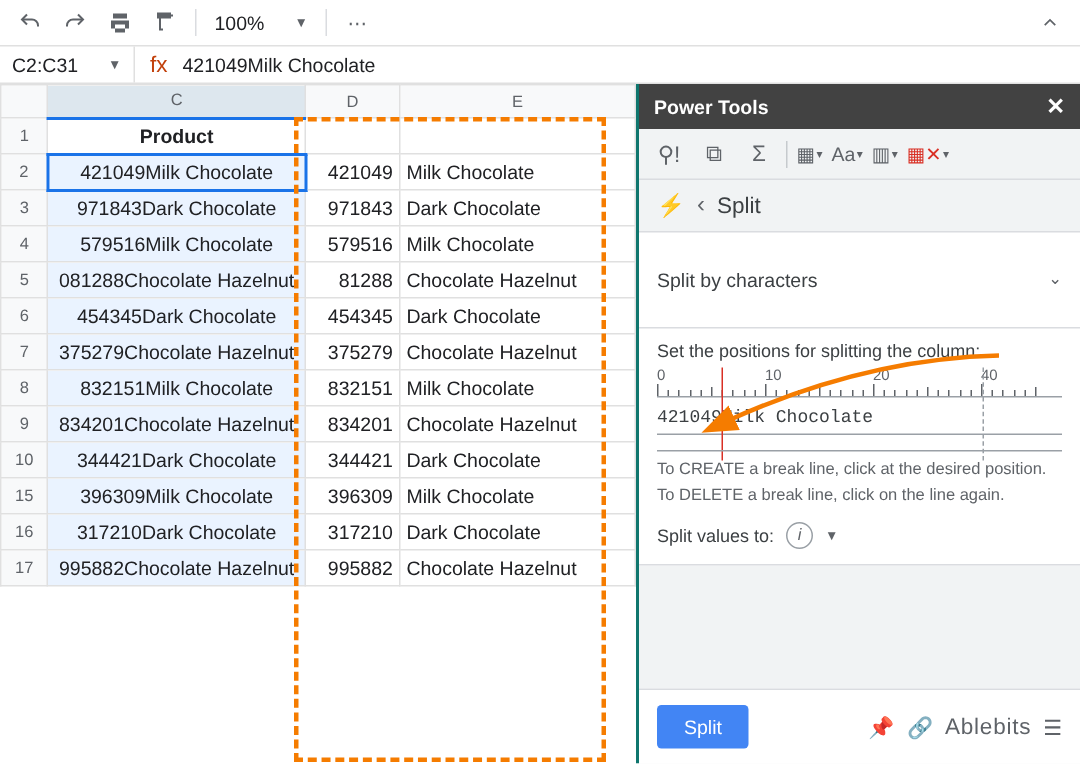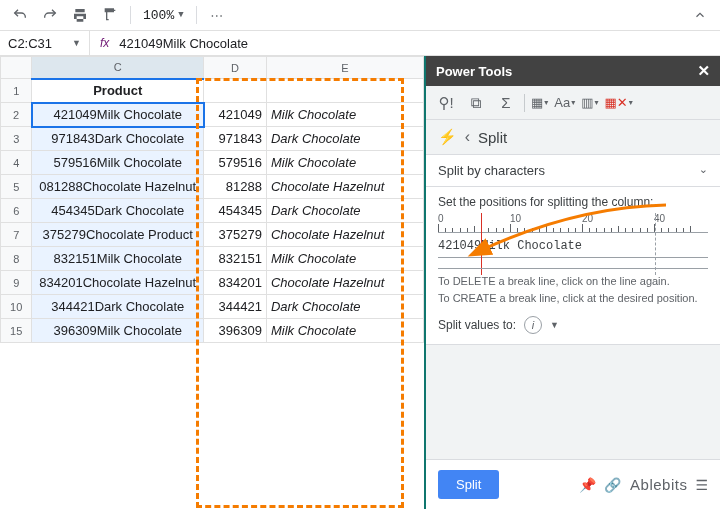--- a/index.html
+++ b/index.html
@@ -2,63 +2,63 @@
 <html><head>
 <meta charset="utf-8">
 <style>
   * { box-sizing: border-box; margin: 0; padding: 0; }
   body { font-family: Arial, sans-serif; font-size: 13px; color: #202124; background: #fff; width: 720px; height: 509px; overflow: hidden; display: flex; flex-direction: column; }
 
   
   .toolbar { height: 30px; display: flex; align-items: center; padding: 0 8px; gap: 6px; }
   .tool-btn { width: 24px; height: 24px; display: flex; align-items: center; justify-content: center; color: #5f6368; border-radius: 3px; }
   .tool-sep { width: 1px; height: 18px; background: #dadce0; margin: 0 2px; }
-  .zoom { font-size: 13px; color: #202124; padding: 0 4px; display: flex; align-items: center; gap: 4px; font-family: Liberation Mono, monospace; }
+  .zoom { font-size: 13px; color: #202124; padding: 0 4px; display: flex; align-items: center; gap: 20px; }
   .zoom .chev { font-size: 9px; color: #5f6368; }
   .toolbar-end { margin-left: auto; display:flex; }
 
   
   .formula-bar { height: 26px; display: flex; align-items: center; border-top: 1px solid #e0e0e0; border-bottom: 1px solid #e0e0e0; }
   .cell-ref { width: 90px; padding: 0 8px; font-size: 13px; color: #202124; border-right: 1px solid #e0e0e0; height: 100%; display: flex; align-items: center; }
   .cell-ref .chev { margin-left: auto; font-size: 9px; color: #5f6368; }
-  .fx { font-style: italic; color: #701a75; padding: 0 10px; font-size: 12px; }
+  .fx { color: #c2410c; padding: 0 10px; font-size: 15px; }
   .fx-val { font-size: 13px; }
 
   .main { flex: 1; display: flex; overflow: hidden; }
 
   
   .sheet-wrap { flex: 1; overflow: hidden; position: relative; }
   table.sheet { border-collapse: collapse; table-layout: fixed; width: 424px; }
   .sheet th, .sheet td { border: 1px solid #e0e0e0; font-weight: normal; font-size: 13px; height: 24px; padding: 0 4px; overflow: hidden; white-space: nowrap; text-align: left; }
   .sheet thead th { background: #f8f9fa; text-align: center; color: #5f6368; font-size: 11px; height: 22px; }
   .sheet td.rownum { background: #f8f9fa; color: #5f6368; text-align: center; font-size: 11px; width: 30px; }
   .sheet .col-c { width: 162px; text-align: center; }
   .sheet .col-d { width: 60px; text-align: right; padding-right: 4px; }
-  .sheet .col-e { width: 148px; font-style: italic; }
+  .sheet .col-e { width: 148px; }
   .header-cell { font-weight: bold !important; background: #fff; }
   .sel-range td.col-c { background: #eaf3ff; }
   .sel-first { border: 2px solid #1a73e8 !important; }
   .col-highlight { background: #dde7ee !important; color: #202124; border-bottom: 2px solid #1a73e8 !important; }
   .dash-box { position: absolute; border: 3px dashed #f57c00; pointer-events: none; }
 
   
   .panel { width: 296px; background: #f1f3f4; border-left: 2px solid #0f766e; display: flex; flex-direction: column; }
   .panel-head { background: #424242; color: #fff; height: 30px; display: flex; align-items: center; padding: 0 10px; font-size: 13px; font-weight: bold; }
   .panel-head .close { margin-left: auto; font-size: 15px; }
   .panel-tools { height: 34px; display: flex; align-items: center; padding: 0 8px; gap: 6px; color: #5f6368; font-size: 15px; border-bottom: 1px solid #dadce0; }
   .panel-tools .pt { width: 24px; text-align: center; }
   .panel-tools .sep { width: 1px; height: 18px; background: #c6cacd; }
   .panel-tools .combo { display: flex; align-items: center; font-size: 13px; }
   .panel-tools .combo .chev { font-size: 8px; margin-left: 1px; }
 
   .panel-title { padding: 8px 12px; display: flex; align-items: center; gap: 8px; font-size: 15px; color: #3c4043; }
   .panel-title .back { color: #5f6368; font-size: 16px; }
 
   .section { background: #fff; border-top: 1px solid #dadce0; border-bottom: 1px solid #dadce0; margin-bottom: -1px; }
-  .sec-head { display: flex; align-items: flex-start; padding: 8px 12px; font-size: 13px; color: #3c4043; cursor: default; }
+  .sec-head { display: flex; align-items: flex-start; padding: 24px 12px; font-size: 13px; color: #3c4043; cursor: default; }
   .sec-head .chev { margin-left: auto; color: #5f6368; font-size: 11px; }
   .sec-head.active { color: #1a73e8; font-weight: 500; }
   .sec-body { padding: 4px 12px 10px; font-size: 12px; color: #3c4043; }
   .sec-body .hint { font-size: 11px; color: #5f6368; line-height: 1.5; }
   .sec-body .label { font-size: 12px; color: #3c4043; margin: 4px 0; }
 
   .ruler-wrap { position: relative; margin: 4px 0; }
   .ruler { height: 20px; border-bottom: 1px solid #9aa0a6; position: relative; font-size: 10px; color: #5f6368; }
   .ruler .tick { position: absolute; bottom: 0; width: 1px; background: #5f6368; }
   .ruler .tnum { position: absolute; top: 0; font-size: 10px; }
@@ -180,21 +180,21 @@
             <td class="col-e">Chocolate Hazelnut</td>
           </tr>
           <tr class="sel-range">
             <td class="rownum">6</td>
             <td class="col-c">454345Dark Chocolate</td>
             <td class="col-d">454345</td>
             <td class="col-e">Dark Chocolate</td>
           </tr>
           <tr class="sel-range">
             <td class="rownum">7</td>
-            <td class="col-c">375279Chocolate Product</td>
+            <td class="col-c">375279Chocolate Hazelnut</td>
             <td class="col-d">375279</td>
             <td class="col-e">Chocolate Hazelnut</td>
           </tr>
           <tr class="sel-range">
             <td class="rownum">8</td>
             <td class="col-c">832151Milk Chocolate</td>
             <td class="col-d">832151</td>
             <td class="col-e">Milk Chocolate</td>
           </tr>
           <tr class="sel-range">
@@ -207,20 +207,32 @@
             <td class="rownum">10</td>
             <td class="col-c">344421Dark Chocolate</td>
             <td class="col-d">344421</td>
             <td class="col-e">Dark Chocolate</td>
           </tr>
           <tr class="sel-range">
             <td class="rownum">15</td>
             <td class="col-c">396309Milk Chocolate</td>
             <td class="col-d">396309</td>
             <td class="col-e">Milk Chocolate</td>
+          </tr>
+          <tr class="sel-range">
+            <td class="rownum">16</td>
+            <td class="col-c">317210Dark Chocolate</td>
+            <td class="col-d">317210</td>
+            <td class="col-e">Dark Chocolate</td>
+          </tr>
+          <tr class="sel-range">
+            <td class="rownum">17</td>
+            <td class="col-c">995882Chocolate Hazelnut</td>
+            <td class="col-d">995882</td>
+            <td class="col-e">Chocolate Hazelnut</td>
           </tr>
         </tbody>
     </table>
     <div class="dash-box" style="left:196px; top:22px; width:208px; height:430px;"></div>
   </div>
 
   <div class="panel">
     <div class="panel-head">
       <span>Power Tools</span>
       <span class="close">✕</span>
@@ -300,22 +312,22 @@
               <div class="tick" style="left: 252px; height: 6px;"></div>
             </div>
           <div class="preview-row">
             <span>421049Milk Chocolate</span>
             <div class="break-line break-red" style="left:43px; top:-20px; height:62px;"></div>
             <div class="break-line break-grey" style="left:217px; top:-20px; height:62px;"></div>
           </div>
           <div class="preview-row" style="height:8px;"></div>
         </div>
 
+        <div class="hint">To CREATE a break line, click at the desired position.</div>
         <div class="hint">To DELETE a break line, click on the line again.</div>
-        <div class="hint">To CREATE a break line, click at the desired position.</div>
 
         <div class="split-to">
           <span>Split values to:</span>
           <div class="info">i</div>
           <span class="chev2">▼</span>
         </div>
       </div>
 
       <svg class="arrow-annot" style="left:30px; top:10px;" width="220" height="70">
         <defs>

